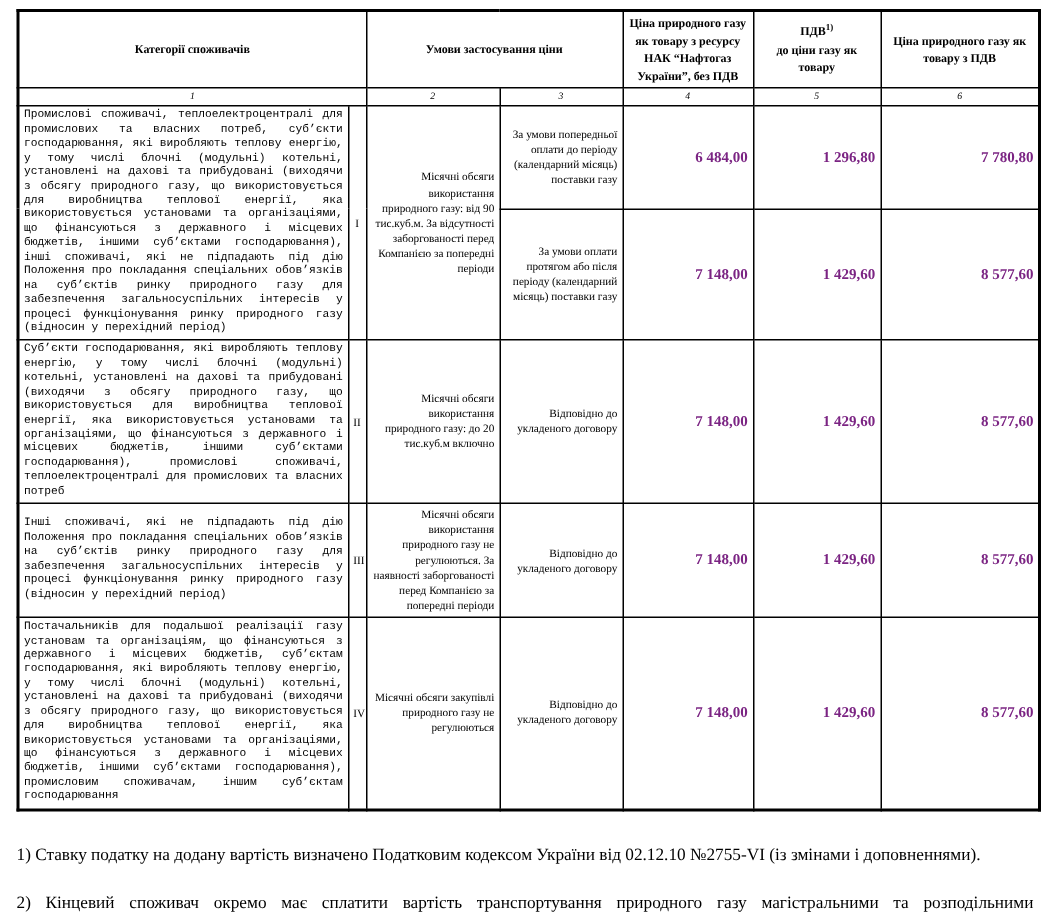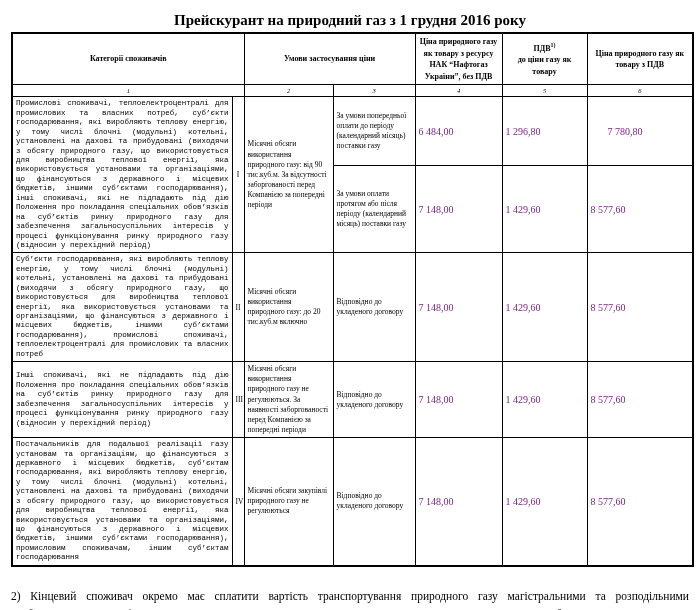--- a/index.html
+++ b/index.html
@@ -59,48 +59,47 @@
     font-family: Liberation Mono, monospace;
   }
   .roman {
     font-size: 7.5px;
     text-align: center;
     padding: 0;
   }
   .mid {
     font-size: 7.5px;
     line-height: 1.35;
-    text-align: left;
+    text-align: right;
     margin-top: 16px;
   }
   .price {
-    font-weight: normal;
+    font-weight: bold;
     font-size: 10px;
-    text-align: left;
+    text-align: right;
   }
   .footer { margin: 21px 3px 0 3px; }
   .footer-heading {
     font-weight: bold;
     text-decoration: underline;
     font-size: 12px;
     margin: 0 0 15px 0;
   }
   .note {
     font-size: 11.5px;
     margin: 0 0 14px 0;
     line-height: 1.55;
   }
   .note.justify { text-align: justify; }
 </style>
 </head>
 <body>
 
 <div class="page">
 
-  <div class="title">Прейскурант на природний газ з 1 грудня 2016 року</div>
 
   <table class="price-table">
     <colgroup>
       <col style="width:220px">
         <col style="width:12px">
         <col style="width:89px">
         <col style="width:82px">
         <col style="width:87px">
         <col style="width:85px">
         <col style="width:106px">
@@ -166,16 +165,17 @@
       <td class="mid">Місячні обсяги закупівлі природного газу не регулюються</td>
       <td class="mid">Відповідно до укладеного договору</td>
       <td class="price" style="color: rgb(123, 36, 131);">7 148,00</td>
       <td class="price" style="color: rgb(123, 36, 131);">1 429,60</td>
       <td class="price" style="color: rgb(123, 36, 131);">8 577,60</td>
     </tr>
   </tbody>
     </table>
 
   <div class="footer">
+    <p class="note">1) Ставку податку на додану вартість визначено Податковим кодексом України від 02.12.10 №2755-VI (із змінами і доповненнями).</p>
     <p class="note justify">2) Кінцевий споживач окремо має сплатити вартість транспортування природного газу магістральними та розподільними трубопроводами. Тарифи на транспортування природного газу магістральними та розподільними трубопроводами встановлено постановою НКРЕКП від 29.12.15 №3159 "Про встановлення загального тарифу на транспортування природного газу, тарифів на транспортування природного газу магістральними та розподільними трубопроводами" (зі змінами, внесеними постановами НКРЕКП від 24.03.16 №420 та від 31.03.16 №552).</p>
   </div>
 
 </div>
 
 </body></html>

